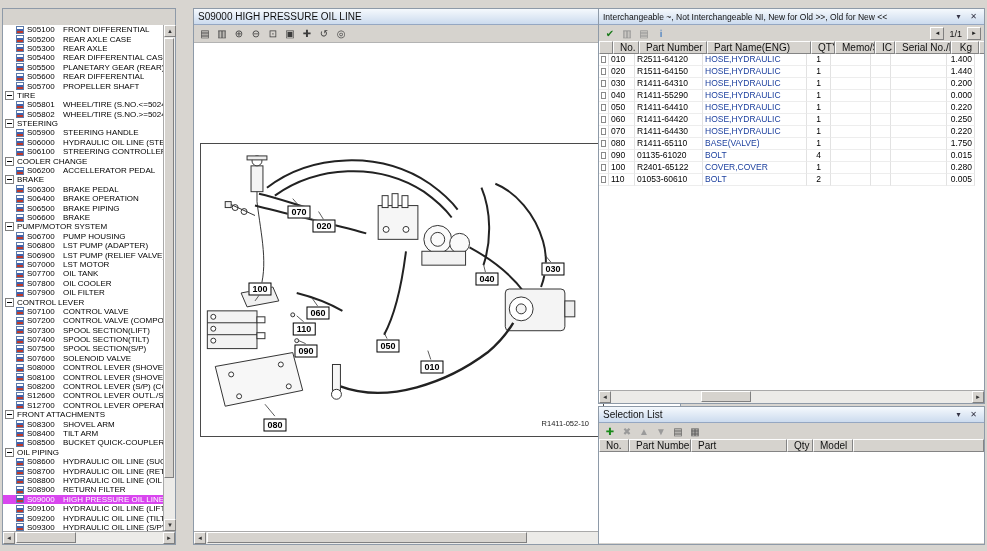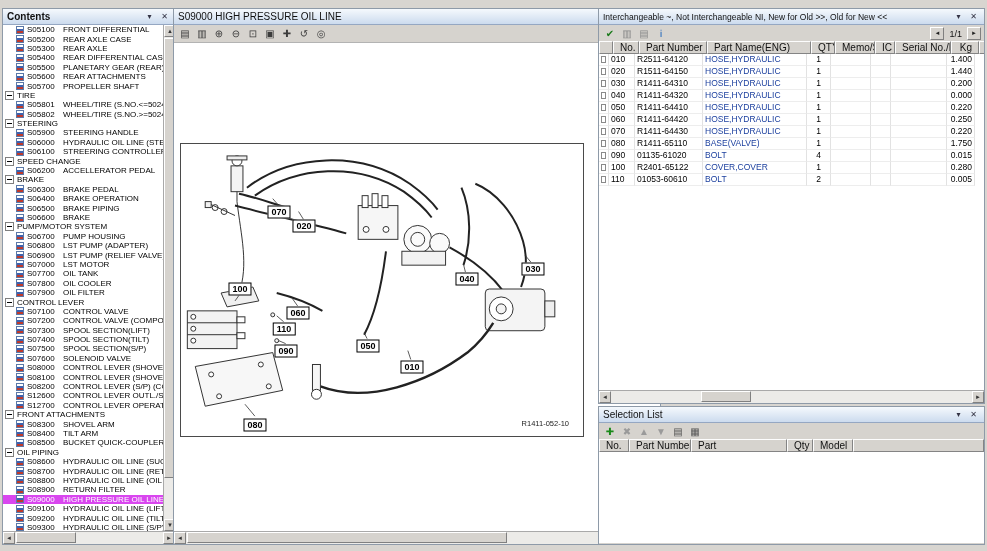--- a/index.html
+++ b/index.html
@@ -37,21 +37,21 @@
   .trow{display:flex;align-items:center;height:9.4px;font-size:8px;line-height:9px;padding-left:13px;gap:3px;white-space:nowrap;color:#000;}
   .trow.group{padding-left:2px;}
   .trow .ticon{flex:0 0 auto;width:8px;height:8px;border:1px solid #5b79a8;background:#fff;box-shadow:inset 0 -2px 0 #c0392b, inset 0 -4px 0 #3c62b0;}
   .trow.group .ticon{width:9px;height:9px;border:1px solid #7f7f7f;background:#fff;box-shadow:none;position:relative;}
   .trow.group .ticon::before{content:"";position:absolute;left:1px;right:1px;top:3px;height:1px;background:#000;}
   .tcode{flex:0 0 auto;width:33px;overflow:hidden;}
   .tlabel{flex:0 0 auto;overflow:hidden;}
   .trow.selected{background:#d946ef;color:#fff;}
 
   
-  .panel.center{left:173px;top:8px;width:488px;height:537px;}
+  .panel.center{left:193px;top:8px;width:488px;height:537px;}
   .tbar{height:18px;background:#d6d3ce;border-bottom:1px solid #b3b3b3;display:flex;align-items:center;gap:1px;padding:0 3px;}
   .tbtn{flex:0 0 auto;width:16px;height:15px;font-size:10px;line-height:15px;text-align:center;color:#3c3c3c;}
   .pager{margin-left:auto;display:flex;align-items:center;gap:2px;}
   .pbtn{width:14px;height:13px;border:1px solid;border-color:#fff #808080 #808080 #fff;background:#d6d3ce;font-size:6px;line-height:11px;text-align:center;color:#222;}
   .pnum{font-size:9px;padding:0 3px;color:#111;}
   .canvas{position:absolute;top:34px;bottom:13px;left:0;right:0;background:#fff;overflow:hidden;}
   .frame{position:absolute;left:6px;top:100px;width:404px;height:294px;border:1px solid #4a4a4a;background:#fff;}
   .frame svg{position:absolute;left:0;top:0;width:100%;height:100%;}
   .callout{position:absolute;transform:translate(-50%,-50%);background:#fff;border:1px solid #000;
            font-size:9px;font-weight:bold;line-height:11px;padding:0 3px;z-index:3;}
@@ -88,27 +88,20 @@
   .selcols>*:nth-child(3){width:96px;}
   .selcols>*:nth-child(4){width:26px;}
   .selcols>*:nth-child(5){width:40px;}
 </style>
 </head>
 <body>
 
 <div class="app">
 
   <section class="panel left">
-    <header class="phead">
-      <span class="ptitle bold">Contents</span>
-      <span class="hicons">
-        <span class="hicon icon-pin"></span>
-        <span class="hicon icon-close"></span>
-      </span>
-    </header>
     <div class="tree">
 
         <div class="trow leaf">
           <span class="ticon"></span>
           <span class="tcode">S05100</span>
           <span class="tlabel">FRONT DIFFERENTIAL</span>
         </div>
 
         <div class="trow leaf">
           <span class="ticon"></span>
@@ -130,21 +123,21 @@
 
         <div class="trow leaf">
           <span class="ticon"></span>
           <span class="tcode">S05500</span>
           <span class="tlabel">PLANETARY GEAR (REAR)</span>
         </div>
 
         <div class="trow leaf">
           <span class="ticon"></span>
           <span class="tcode">S05600</span>
-          <span class="tlabel">REAR ATTACHMENTS</span>
+          <span class="tlabel">REAR DIFFERENTIAL</span>
         </div>
 
         <div class="trow leaf">
           <span class="ticon"></span>
           <span class="tcode">S05700</span>
           <span class="tlabel">PROPELLER SHAFT</span>
         </div>
 
         <div class="trow group">
           <span class="ticon"></span>
@@ -184,21 +177,21 @@
 
         <div class="trow leaf">
           <span class="ticon"></span>
           <span class="tcode">S06100</span>
           <span class="tlabel">STREERING CONTROLLER</span>
         </div>
 
         <div class="trow group">
           <span class="ticon"></span>
 
-          <span class="tlabel">SPEED CHANGE</span>
+          <span class="tlabel">COOLER CHANGE</span>
         </div>
 
         <div class="trow leaf">
           <span class="ticon"></span>
           <span class="tcode">S06200</span>
           <span class="tlabel">ACCELLERATOR PEDAL</span>
         </div>
 
         <div class="trow group">
           <span class="ticon"></span>
@@ -665,21 +658,21 @@
             <span></span>
             <span></span>
             <span>0.200</span>
           </div>
 
           <div class="prow cols">
             <span class="cbc">
               <span class="rowbox"></span>
             </span>
             <span>040</span>
-            <span>R1411-64320</span>
+            <span>R1411-55290</span>
             <span>HOSE,HYDRAULIC</span>
             <span>1</span>
             <span></span>
             <span></span>
             <span></span>
             <span>0.000</span>
           </div>
 
           <div class="prow cols">
             <span class="cbc">

